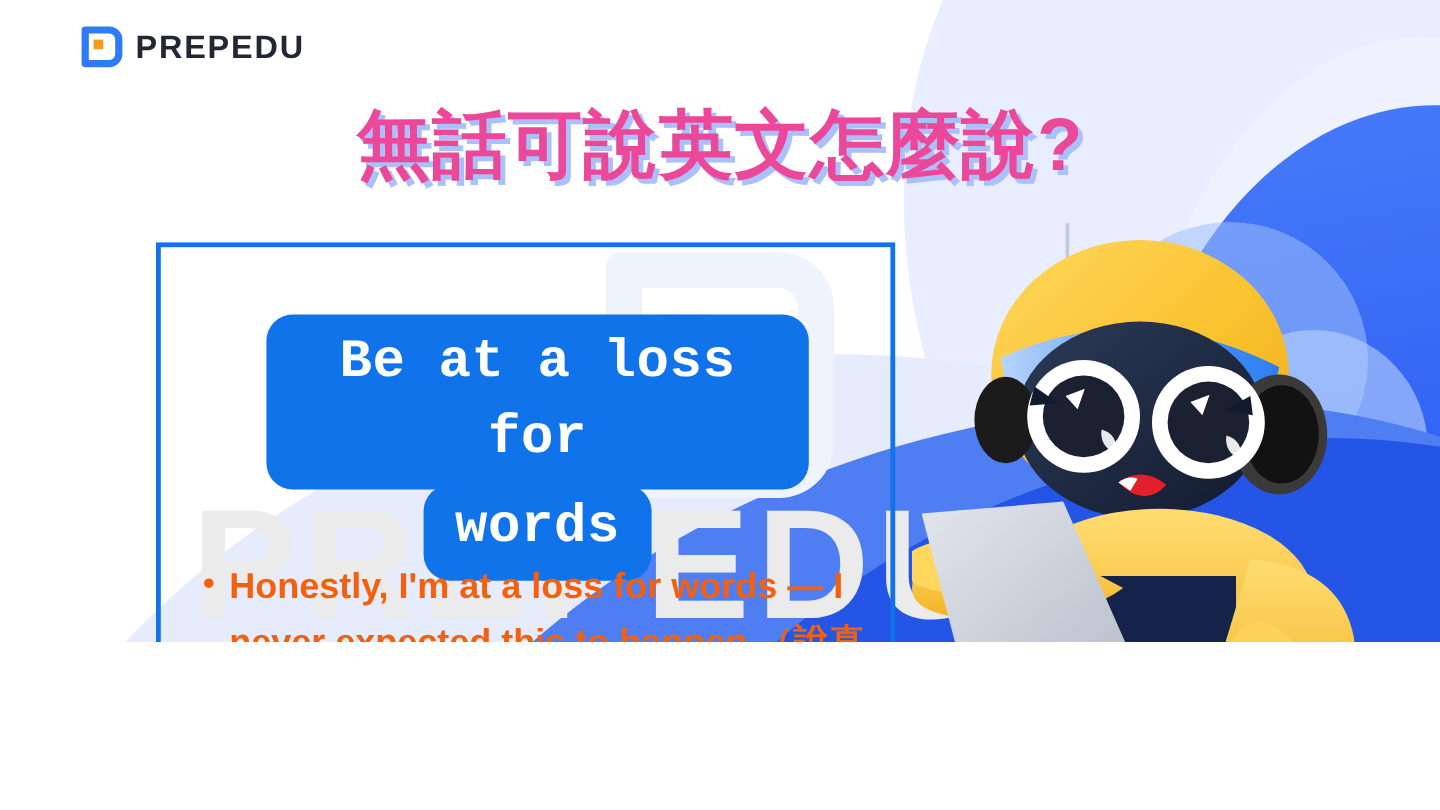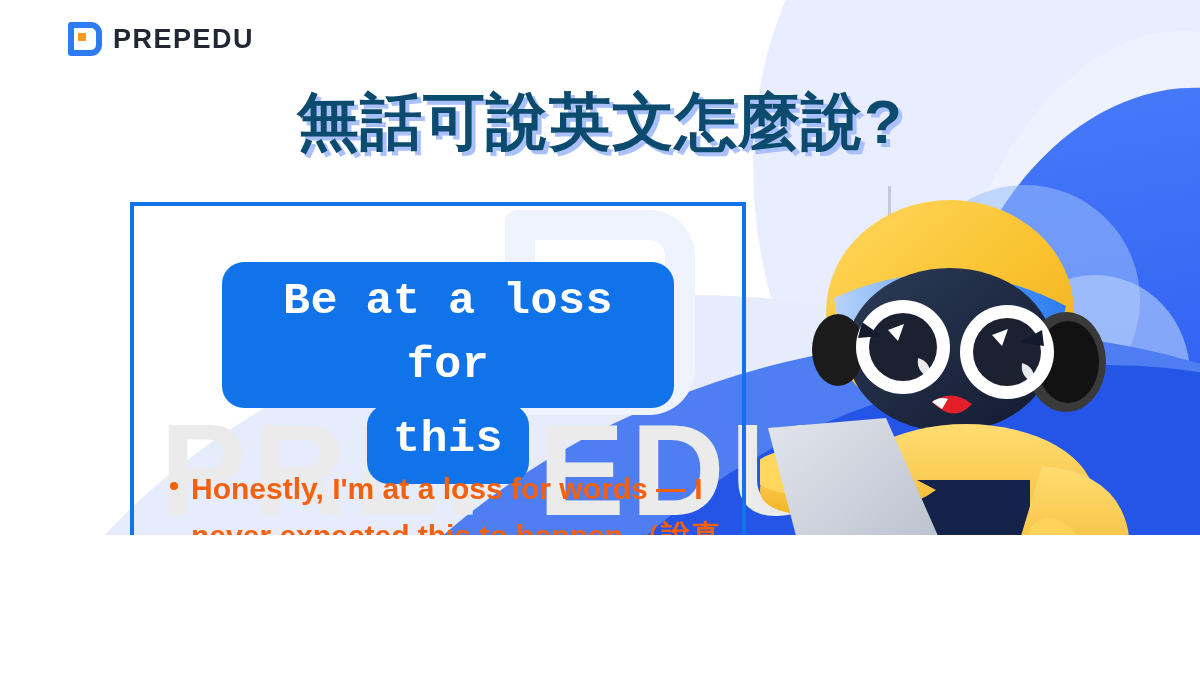--- a/index.html
+++ b/index.html
@@ -145,21 +145,21 @@
     color: #222733;
   }
 
   
   .title {
     position: absolute;
     left: 0; right: 0; top: 88px;
     text-align: center;
     font-size: 62px;
     font-weight: 700;
-    color: #0c4a6e;
+    color: #ec4899;
     letter-spacing: 1px;
     text-shadow: 4px 4px 0 #a9c0fb;
     line-height: 1.1;
     white-space: nowrap;
   }
 
   
   .content-box {
     position: absolute;
     left: 130px; top: 202px;
@@ -269,21 +269,21 @@
     </div>
     <div class="logo-text">PREPEDU</div>
   </div>
 
   <div class="title">無話可說英文怎麼說?</div>
 
   <div class="content-box"></div>
 
   <div class="phrase">
     <span class="hl-line1">Be at a loss for</span><br>
-    <span class="hl-line2">this</span>
+    <span class="hl-line2">words</span>
   </div>
 
 
   <div class="example">
     <ul>
       <li>Honestly, I'm at a loss for words — I never expected this to happen.（說真的，我無話可說——我從未料到會發生這種事。）</li>
     </ul>
   </div>
 
   <div class="motion">

